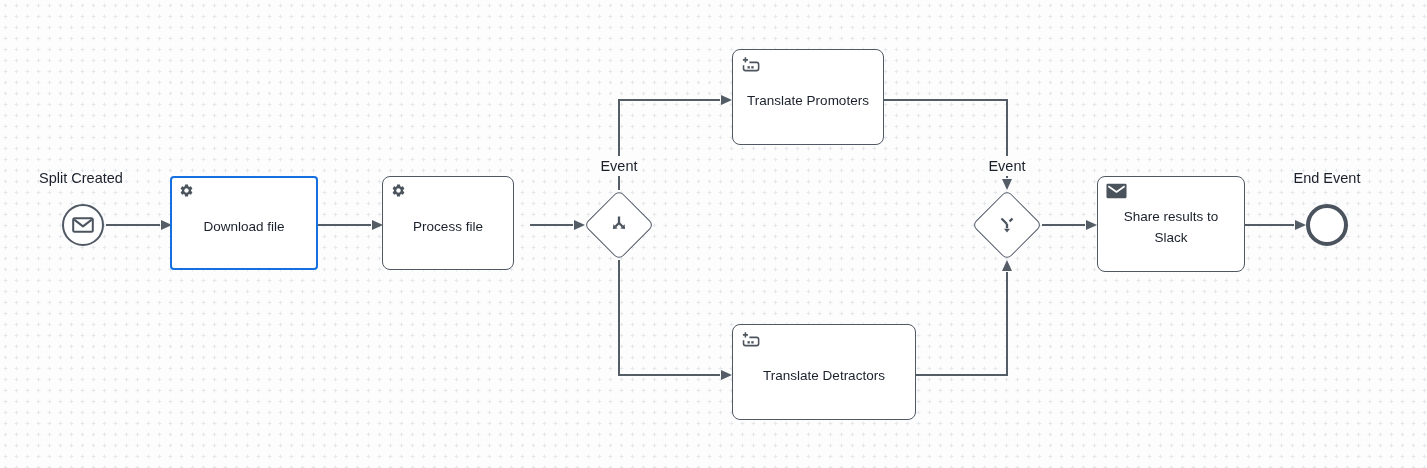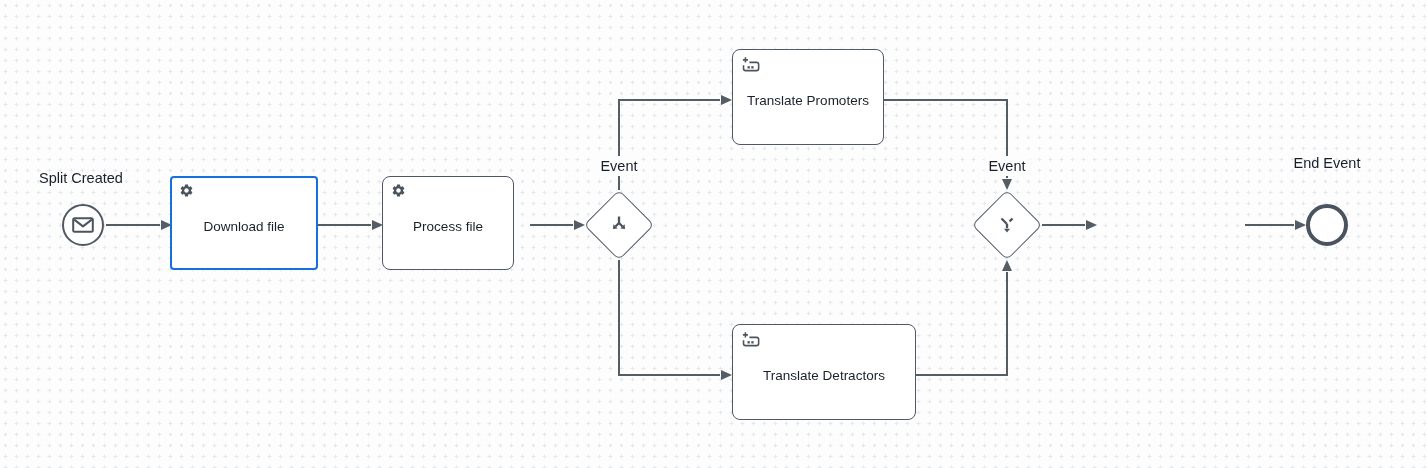--- a/index.html
+++ b/index.html
@@ -181,17 +181,26 @@
         <g transform="translate(12,12)" stroke="#4c545e" stroke-width="2.3" fill="none">
           <path d="M-5.5 -6.5 L0 -1 M5.5 -6.5 L2.6 -3.6"></path>
           <path d="M0 -1 V3.2"></path>
           <path d="M0 7.4 L-3 3.7 L3 3.7 Z" fill="#4c545e" stroke="none"></path>
         </g>
       </svg>
     </span>
   </div>
   <div class="ext-label on-line" style="left:1007px;top:156px">Event</div>
 
+  <div class="node task" style="left:1097px;top:176px;width:148px;height:96px">
+    <span class="task-icon">
+      <svg width="21" height="16" viewBox="0 0 22 16">
+        <rect x="0.5" y="0.5" width="21" height="15" rx="1.2" fill="#4a525c"></rect>
+        <path d="M2.5 3 L11 9 L19.5 3" fill="none" stroke="#fff" stroke-width="1.8" stroke-linejoin="round"></path>
+      </svg>
+    </span>
+    <span class="task-label">Share results to Slack</span>
+  </div>
 
   <div class="event end-event" style="left:1306px;top:204px"></div>
-  <div class="ext-label" style="left:1267px;top:154px">End Event</div>
+  <div class="ext-label" style="left:1267px;top:169px">End Event</div>
 
 </div>
 
 </body></html>

